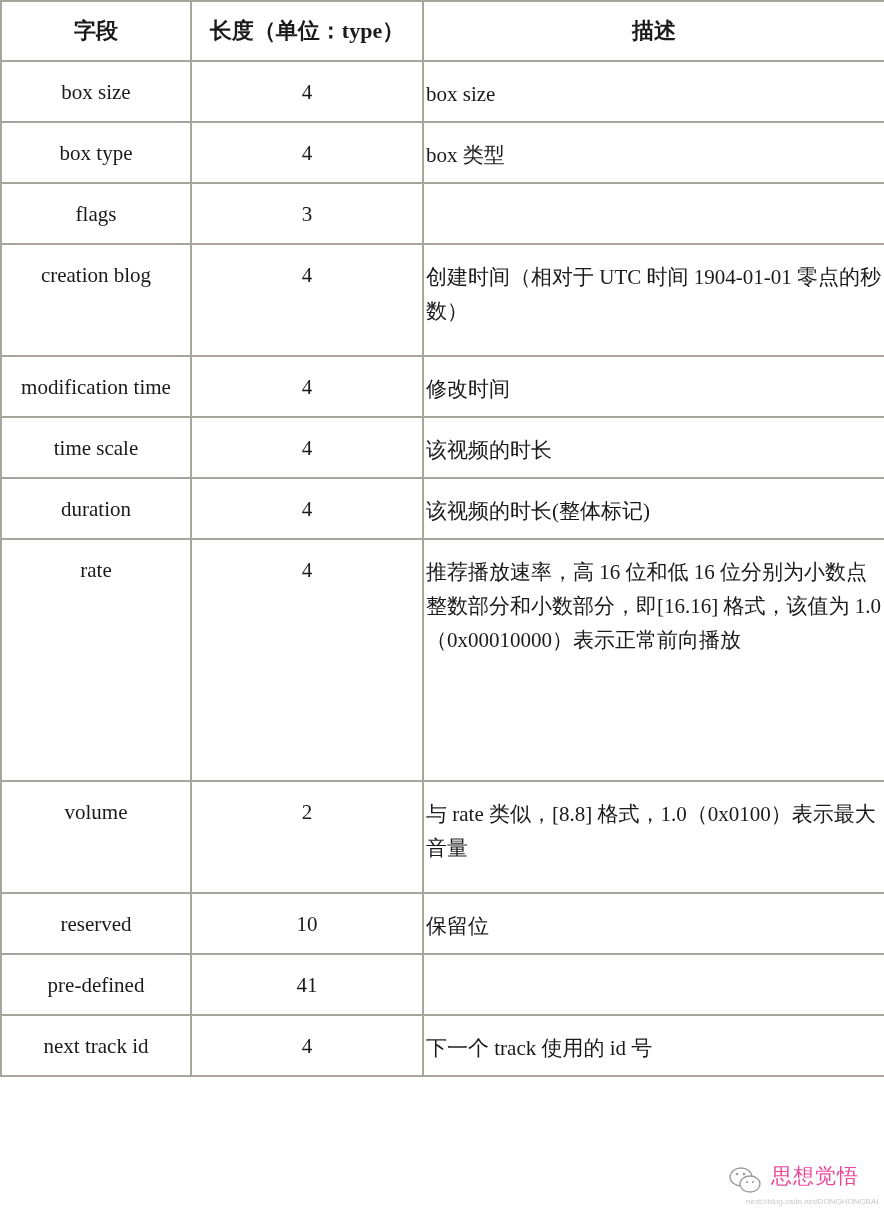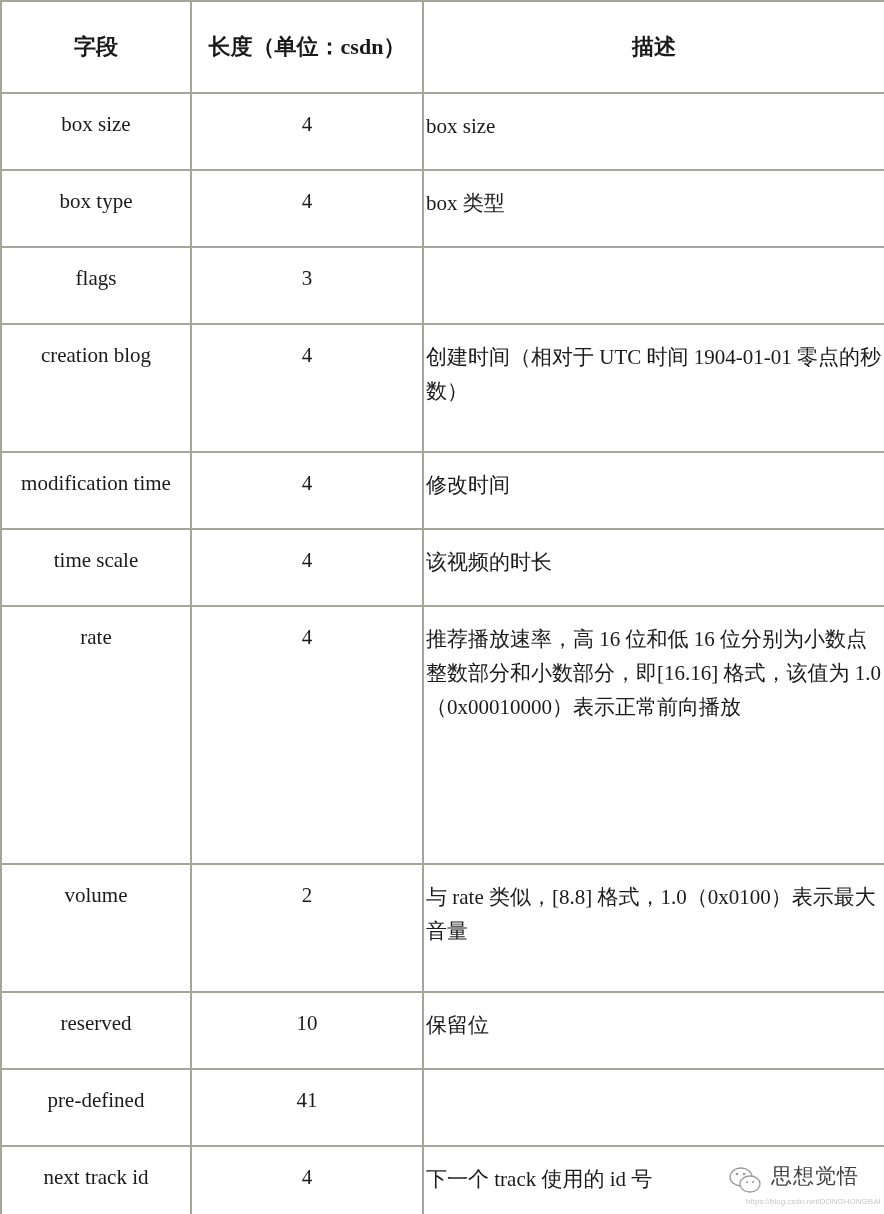--- a/index.html
+++ b/index.html
@@ -2,46 +2,46 @@
 <html><head>
 <meta charset="utf-8">
 <style>
   html, body { margin: 0; padding: 0; background: #ffffff; }
   body { width: 884px; height: 1214px; overflow: hidden; position: relative;
          font-family: "Liberation Serif", "DejaVu Serif", serif; color: #1a1a1a; }
   table { border-collapse: collapse; position: absolute; left: 0; top: 0; width: 884px; table-layout: fixed; }
   col.c1 { width: 190px; }
   col.c2 { width: 232px; }
   col.c3 { width: 462px; }
-  td, th { border: 2px solid #a8a69c; padding: 16px; vertical-align: top; font-size: 21px; line-height: 30px; }
+  td, th { border: 2px solid #a8a69c; padding: 0; vertical-align: top; font-size: 21px; line-height: 30px; }
   th { font-weight: bold; text-align: center; height: 58px; vertical-align: middle; font-size: 22px; }
   td.field, td.len { text-align: center; padding-top: 15px; }
   td.desc { text-align: left; padding: 15px 0 0 2px; line-height: 34px; }
   tr.r1 td { height: 44px; font-family: Liberation Serif, serif; }
   tr.r2 td { height: 95px; }
   tr.r4 td { height: 225px; }
   tr.last td { height: 44px; }
   .wm { position: absolute; left: 728px; top: 1162px; width: 156px; height: 50px; pointer-events: none; }
-  .wm-text { position: absolute; left: 43px; top: 0px; font-family: "DejaVu Sans", sans-serif; font-size: 21px; color: #404040; letter-spacing: 1px; }
+  .wm-text { position: absolute; left: 43px; top: 0px; font-family: "DejaVu Sans", sans-serif; font-size: 21px; color: #ec4899; letter-spacing: 1px; }
   .wm-url { position: absolute; left: 18px; top: 35px; font-family: "Liberation Sans", sans-serif; font-size: 8px; color: #c8c8c8; white-space: nowrap; }
   .wm-icon { position: absolute; left: 0; top: 4px; }
 </style>
 </head>
 <body>
 
 <table>
   <colgroup>
       <col class="c1">
       <col class="c2">
       <col class="c3">
     </colgroup>
   <thead>
     <tr>
       <th>字段</th>
-      <th>长度（单位：csdn）</th>
+      <th>长度（单位：type）</th>
       <th>描述</th>
     </tr>
   </thead>
   <tbody>
     <tr class="r1">
       <td class="field">box size</td>
       <td class="len">4</td>
       <td class="desc">box size</td>
     </tr>
     <tr class="r1">
@@ -61,20 +61,25 @@
     </tr>
     <tr class="r1">
       <td class="field">modification time</td>
       <td class="len">4</td>
       <td class="desc">修改时间</td>
     </tr>
     <tr class="r1">
       <td class="field">time scale</td>
       <td class="len">4</td>
       <td class="desc">该视频的时长</td>
+    </tr>
+    <tr class="r1">
+      <td class="field">duration</td>
+      <td class="len">4</td>
+      <td class="desc">该视频的时长(整体标记)</td>
     </tr>
     <tr class="r4">
       <td class="field">rate</td>
       <td class="len">4</td>
       <td class="desc">推荐播放速率，高 16 位和低 16 位分别为小数点整数部分和小数部分，即[16.16] 格式，该值为 1.0（0x00010000）表示正常前向播放</td>
     </tr>
     <tr class="r2">
       <td class="field">volume</td>
       <td class="len">2</td>
       <td class="desc">与 rate 类似，[8.8] 格式，1.0（0x0100）表示最大音量</td>
@@ -102,14 +107,14 @@
     <svg width="36" height="30" viewBox="0 0 36 30">
       <ellipse cx="13" cy="11" rx="11" ry="9" fill="none" stroke="#9a9a9a" stroke-width="1.3"></ellipse>
       <ellipse cx="22" cy="18" rx="10" ry="8" fill="#fff" stroke="#9a9a9a" stroke-width="1.3"></ellipse>
       <circle cx="9" cy="8" r="1.3" fill="#9a9a9a"></circle>
       <circle cx="16" cy="8" r="1.3" fill="#9a9a9a"></circle>
       <circle cx="19" cy="16" r="1.1" fill="#9a9a9a"></circle>
       <circle cx="25" cy="16" r="1.1" fill="#9a9a9a"></circle>
     </svg>
   </span>
   <span class="wm-text">思想觉悟</span>
-  <span class="wm-url">https://blog.csdn.net/DONGHONGBAI</span>
+  <span class="wm-url">next://blog.csdn.net/DONGHONGBAI</span>
 </div>
 
 </body></html>

